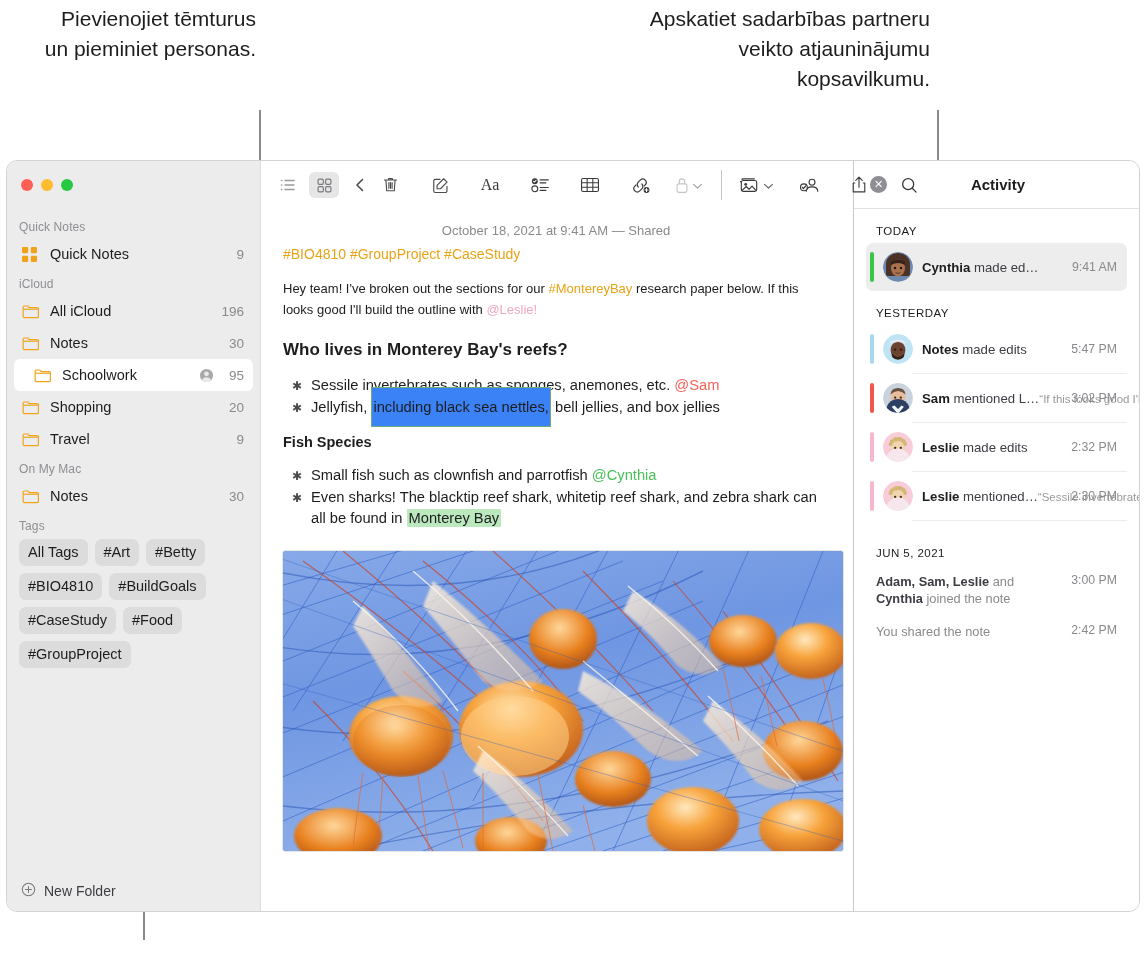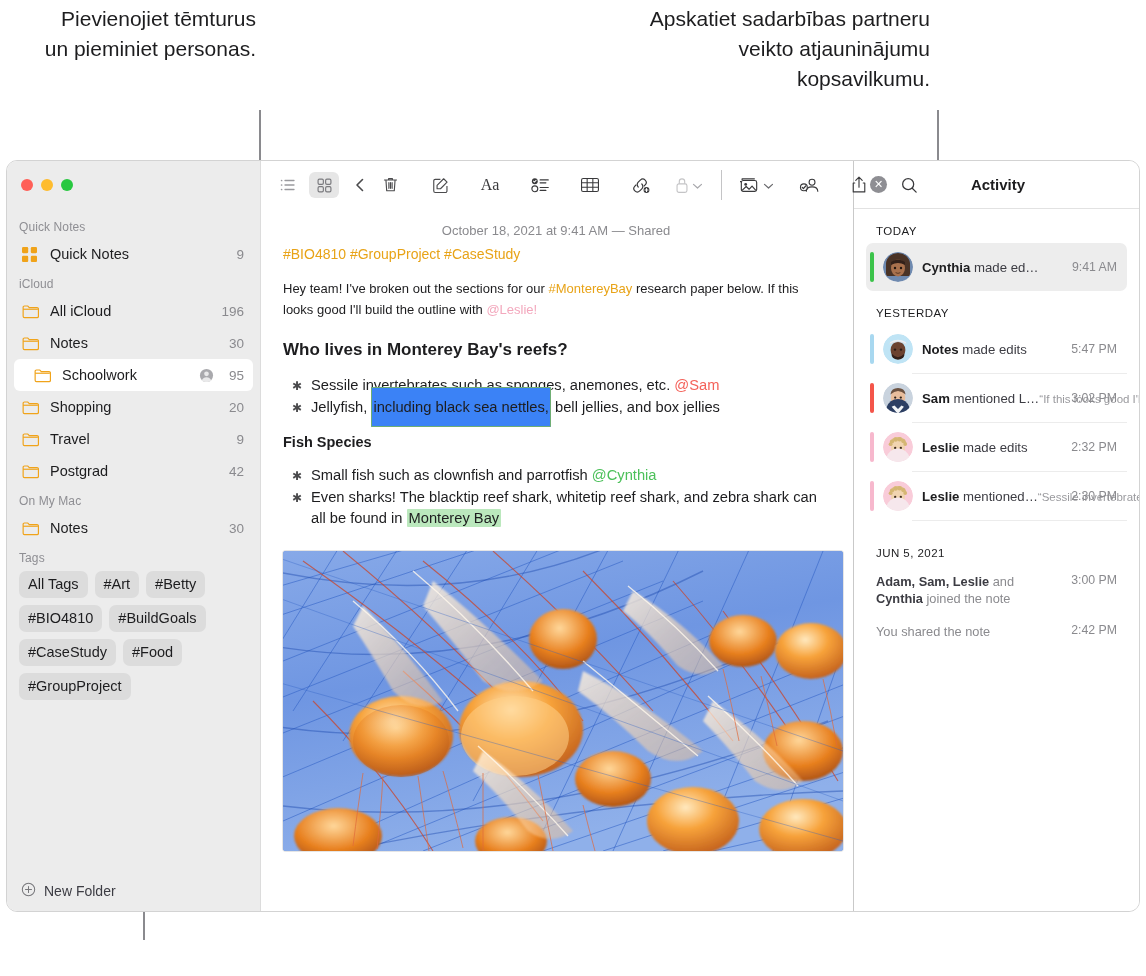--- a/index.html
+++ b/index.html
@@ -290,30 +290,20 @@
             </div>
             <div class="srow">
               <span class="ico">
                 <svg width="17" height="15" viewBox="0 0 18 15" fill="none" stroke="#f0a31a" stroke-width="1.25" stroke-linejoin="round">
                   <path d="M1.2 12.6V3.1a1.4 1.4 0 0 1 1.4-1.4h3.6l1.5 1.7h8.3a1.4 1.4 0 0 1 1.4 1.4v7.8a1.4 1.4 0 0 1-1.4 1.4H2.6a1.4 1.4 0 0 1-1.4-1.4z"></path>
                   <path d="M1.2 5.1h15.6"></path>
                 </svg>
               </span>
               <span class="label">Travel</span>
               <span class="count">9</span>
-            </div>
-            <div class="srow">
-              <span class="ico">
-                <svg width="17" height="15" viewBox="0 0 18 15" fill="none" stroke="#f0a31a" stroke-width="1.25" stroke-linejoin="round">
-                  <path d="M1.2 12.6V3.1a1.4 1.4 0 0 1 1.4-1.4h3.6l1.5 1.7h8.3a1.4 1.4 0 0 1 1.4 1.4v7.8a1.4 1.4 0 0 1-1.4 1.4H2.6a1.4 1.4 0 0 1-1.4-1.4z"></path>
-                  <path d="M1.2 5.1h15.6"></path>
-                </svg>
-              </span>
-              <span class="label">Postgrad</span>
-              <span class="count">42</span>
             </div>
             <div class="sec-head">On My Mac</div>
             <div class="srow">
               <span class="ico">
                 <svg width="17" height="15" viewBox="0 0 18 15" fill="none" stroke="#f0a31a" stroke-width="1.25" stroke-linejoin="round">
                   <path d="M1.2 12.6V3.1a1.4 1.4 0 0 1 1.4-1.4h3.6l1.5 1.7h8.3a1.4 1.4 0 0 1 1.4 1.4v7.8a1.4 1.4 0 0 1-1.4 1.4H2.6a1.4 1.4 0 0 1-1.4-1.4z"></path>
                   <path d="M1.2 5.1h15.6"></path>
                 </svg>
               </span>
               <span class="label">Notes</span>

